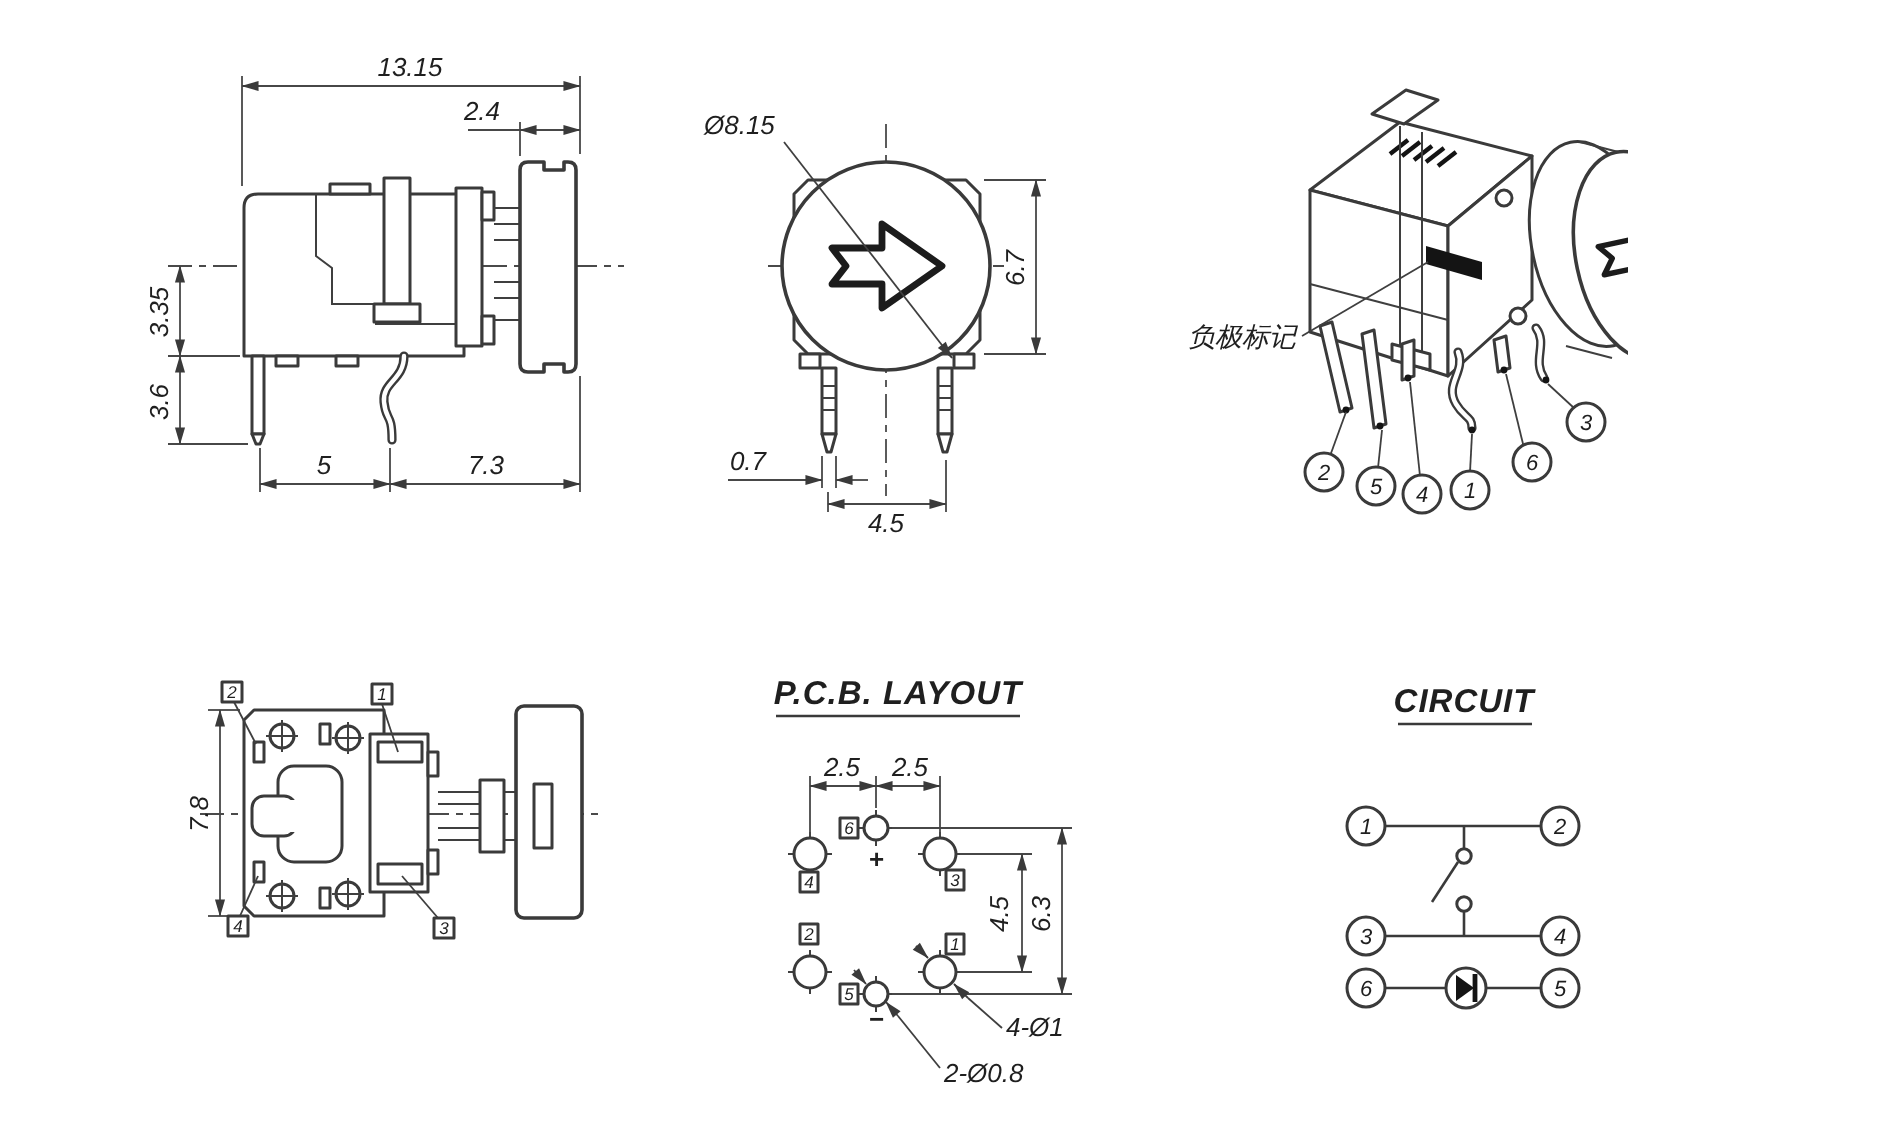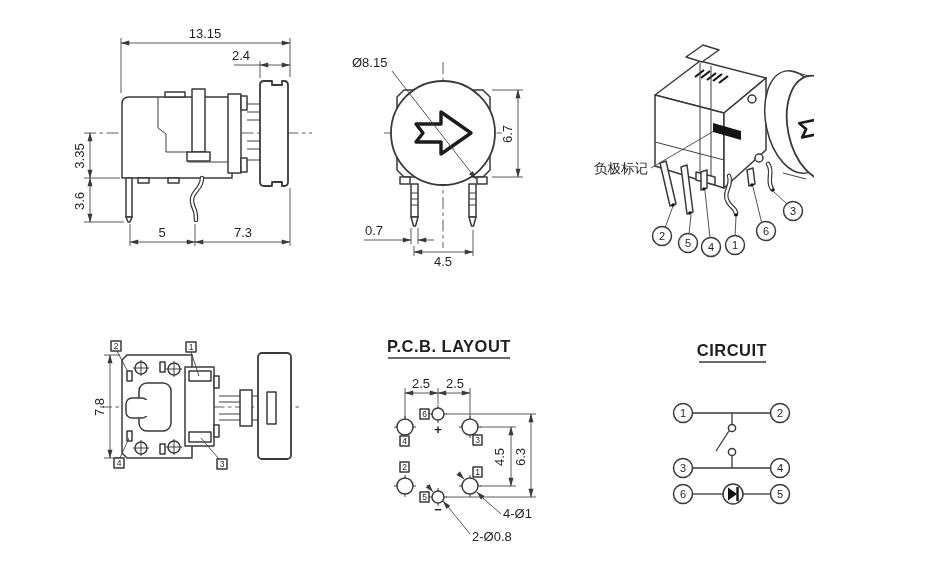--- a/index.html
+++ b/index.html
@@ -1,16 +1,16 @@
 <!DOCTYPE html>
 <html><head>
 <meta charset="utf-8">
 <style>
   html,body{margin:0;padding:0;background:#ffffff;}
-  .stage{position:relative;width:814px;height:571px;background:#fff;overflow:hidden;}
+  .stage{position:relative;width:814px;height:571px;background:#fff;overflow:hidden;font-style:italic;}
   svg text{font-family:"Liberation Sans","DejaVu Sans",sans-serif;fill:#1f1f1f;}
   .o{fill:#ffffff;stroke:#3a3a3a;stroke-width:1.5;stroke-linejoin:round;}
   .o2{stroke-width:1.8;}
   .thin{stroke:#3f3f3f;stroke-width:1;fill:none;}
   .dim{stroke:#474747;stroke-width:0.9;fill:none;}
   .ldr{stroke:#3f3f3f;stroke-width:0.9;fill:none;}
   .cl{stroke:#4a4a4a;stroke-width:0.9;fill:none;stroke-dasharray:12 3.5 3.5 3.5;}
   .blk{fill:#141414;stroke:none;}
   .wire{stroke:#3a3a3a;stroke-width:1.3;fill:none;}
   .t{font-size:13px;}

